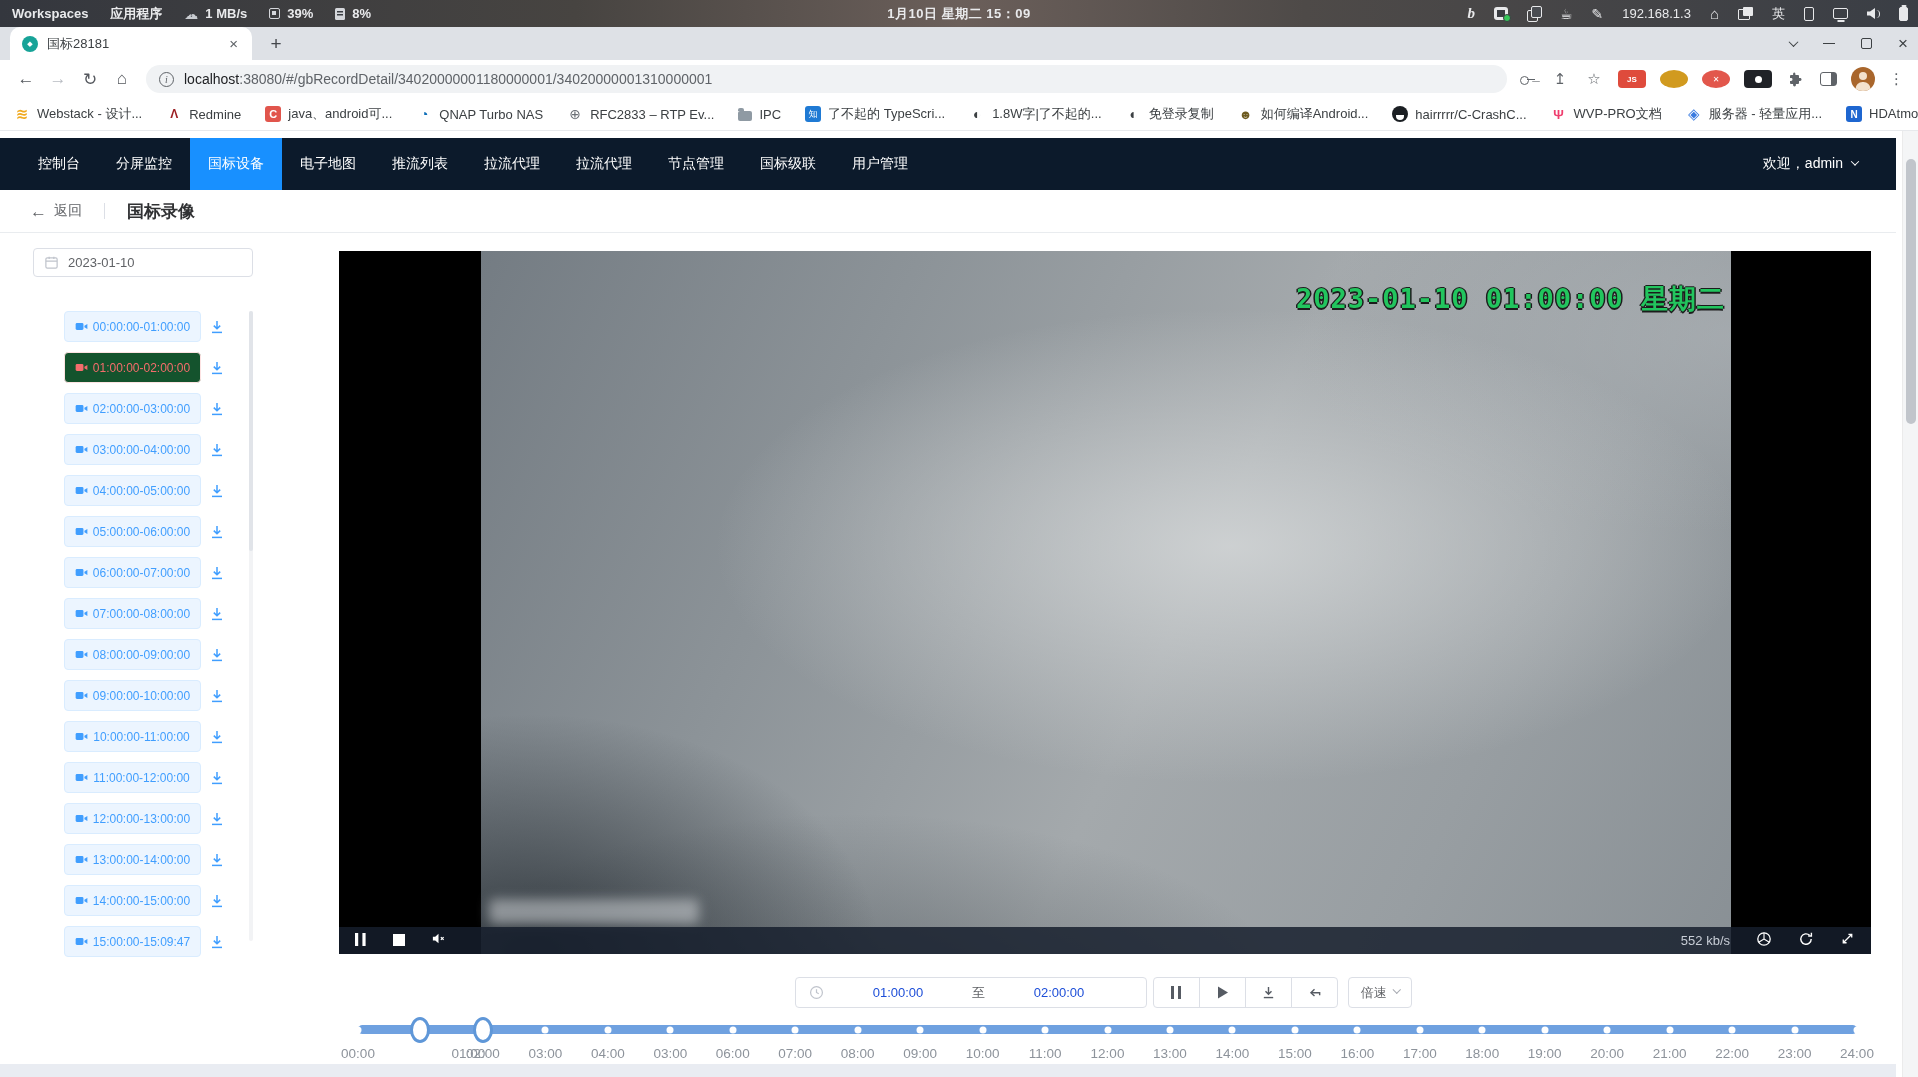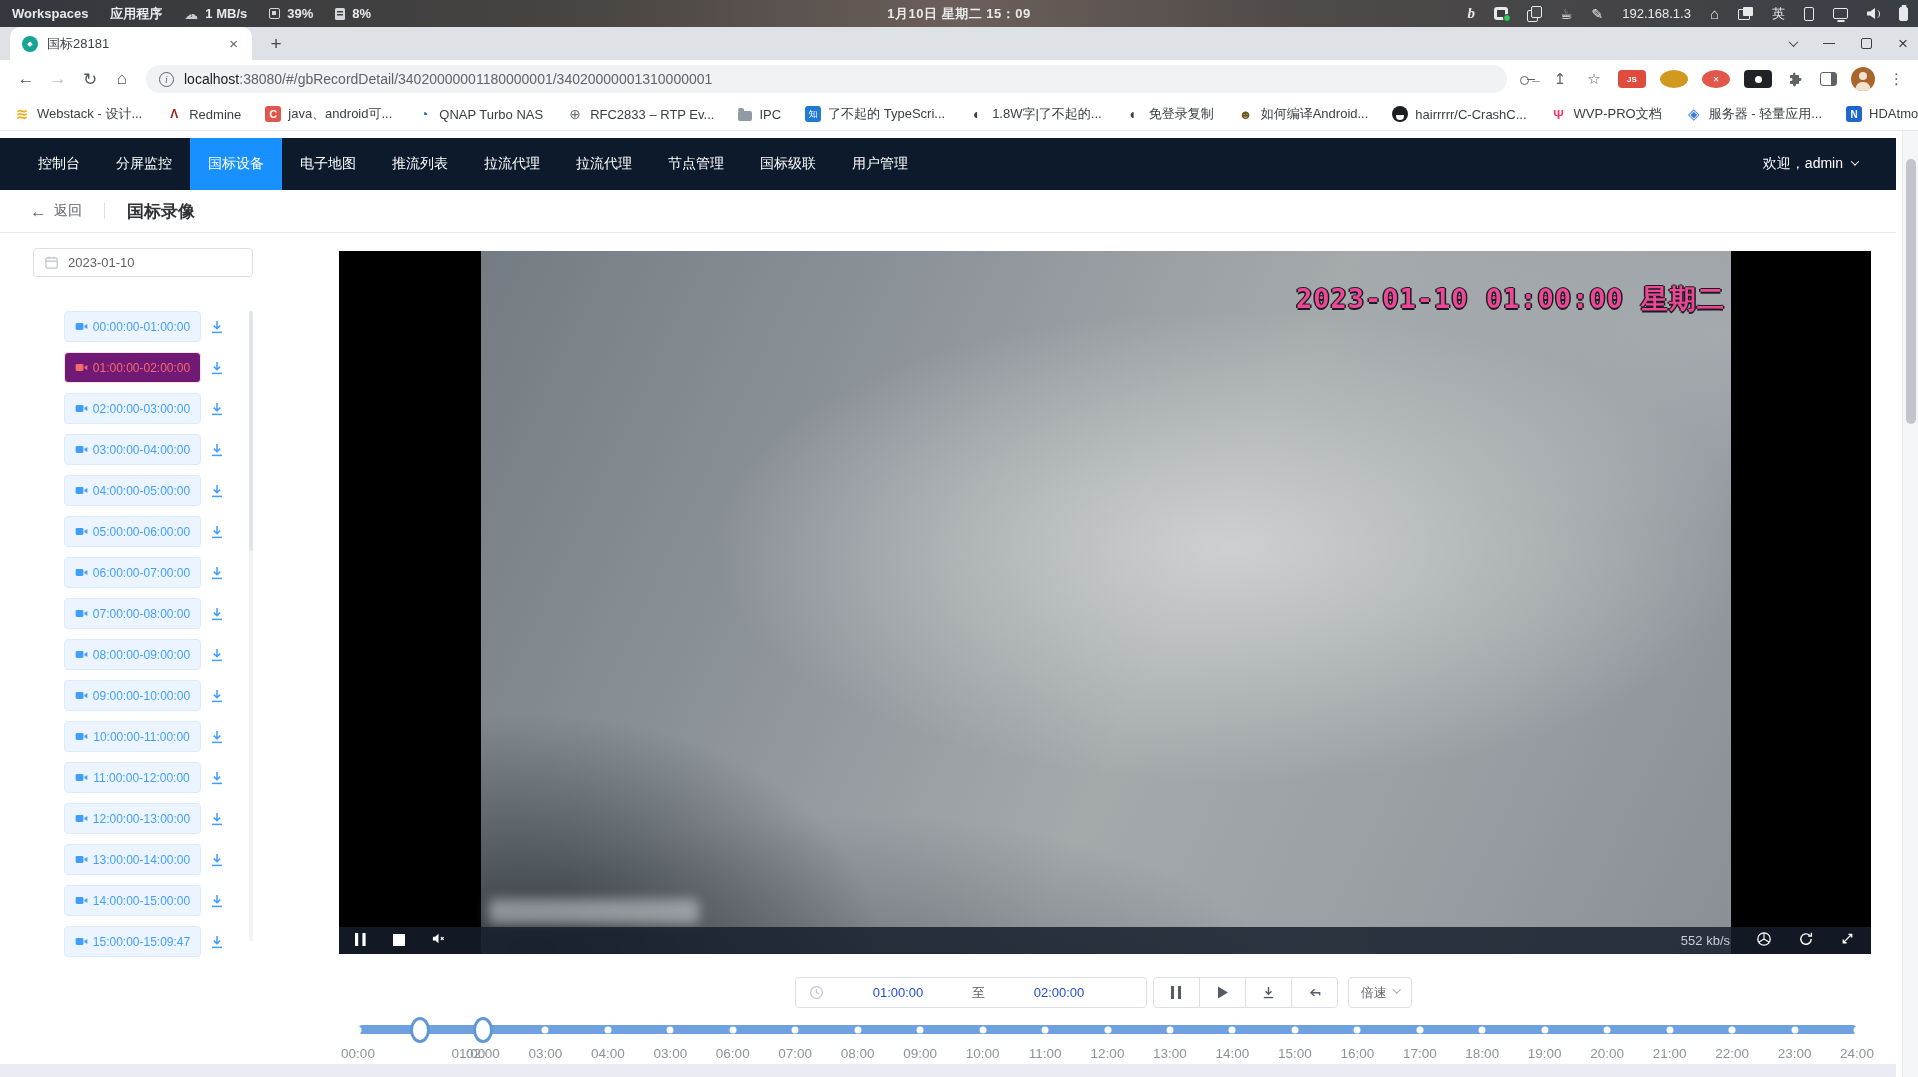--- a/index.html
+++ b/index.html
@@ -114,35 +114,35 @@
 #back-arrow{font-size:17px;line-height:1}
 .vdivider{width:1px;height:16px;background:#dcdfe6;margin:0 22px}
 #page-title{font-size:17px;font-weight:bold;color:#303133}
 
 
 #date-input{position:absolute;left:33px;top:248px;width:220px;height:29px;border:1px solid #dcdfe6;border-radius:4px;background:#fff;display:flex;align-items:center;padding:0 10px;gap:9px}
 #date-value{font-size:13px;color:#606266}
 #rec-list{position:absolute;left:33px;top:311px;width:220px}
 .rec-row{position:relative;height:41px}
 .rec-pill{position:absolute;left:31px;top:0;width:137px;height:31px;background:#ecf5ff;border:1px solid #d9ecff;border-radius:4px;display:flex;align-items:center;justify-content:center;gap:5px;color:#409eff;font-size:12px;white-space:nowrap}
-.rec-row.danger .rec-pill{background:#701a75;border-color:#fde2e2;color:#f56c6c}
+.rec-row.danger .rec-pill{background:#14532d;border-color:#fde2e2;color:#f56c6c}
 .rec-dl{position:absolute;right:28px;top:7px;width:17px;height:17px;color:#409eff;display:flex;align-items:center;justify-content:center}
 #side-scroll{position:absolute;left:249px;top:311px;width:4px;height:630px;background:#f2f3f5;border-radius:2px}
 #side-scroll .thumb{position:absolute;left:0;top:0;width:4px;height:240px;background:#e1e4e9;border-radius:2px}
 
 
 #player{position:absolute;left:339px;top:251px;width:1532px;height:703px;background:#000}
 #video-frame{position:absolute;left:142px;right:140px;top:0;bottom:0;
  background:
   radial-gradient(55% 45% at 60% 42%, rgba(212,215,216,.85), rgba(212,215,216,0) 75%),
   radial-gradient(45% 55% at 4% 100%, rgba(33,40,46,.85), rgba(33,40,46,0) 62%),
   radial-gradient(50% 40% at 100% 12%, rgba(178,183,187,.5), rgba(178,183,187,0) 70%),
   radial-gradient(60% 50% at 30% 110%, rgba(58,66,72,.55), rgba(58,66,72,0) 60%),
   linear-gradient(115deg,#747c83 0%,#8c9398 28%,#a4a9ac 55%,#989ea2 78%,#899095 100%)}
-#osd{position:absolute;left:957px;top:30px;font-size:27px;color:#ec4899;font-weight:600;letter-spacing:1px;
+#osd{position:absolute;left:957px;top:30px;font-size:27px;color:#22c55e;font-weight:600;letter-spacing:1px;
  font-family:"DejaVu Sans Mono","Liberation Mono",monospace;
  text-shadow:-1.5px 0 #1c1c1c,1.5px 0 #1c1c1c,0 -1.5px #1c1c1c,0 1.5px #1c1c1c}
 #watermark{position:absolute;left:150px;bottom:30px;width:210px;height:25px;background:rgba(208,211,215,.55);filter:blur(6px);border-radius:5px}
 #vctrl{position:absolute;left:0;right:0;bottom:0;height:27px;background:rgba(21,30,44,.84);display:flex;align-items:center;padding:0 16px;gap:26px}
 .vctrl-right{margin-left:auto;display:flex;align-items:center;gap:26px}
 #bitrate{color:#c8cdd6;font-size:13px}
 
 
 #range-box{position:absolute;left:795px;top:977px;width:352px;height:31px;border:1px solid #dcdfe6;border-radius:4px;background:#fff;display:flex;align-items:center;padding:0 13px}
 #range-box .time{flex:1;text-align:center;font-size:13px;color:#1d4ed8}

